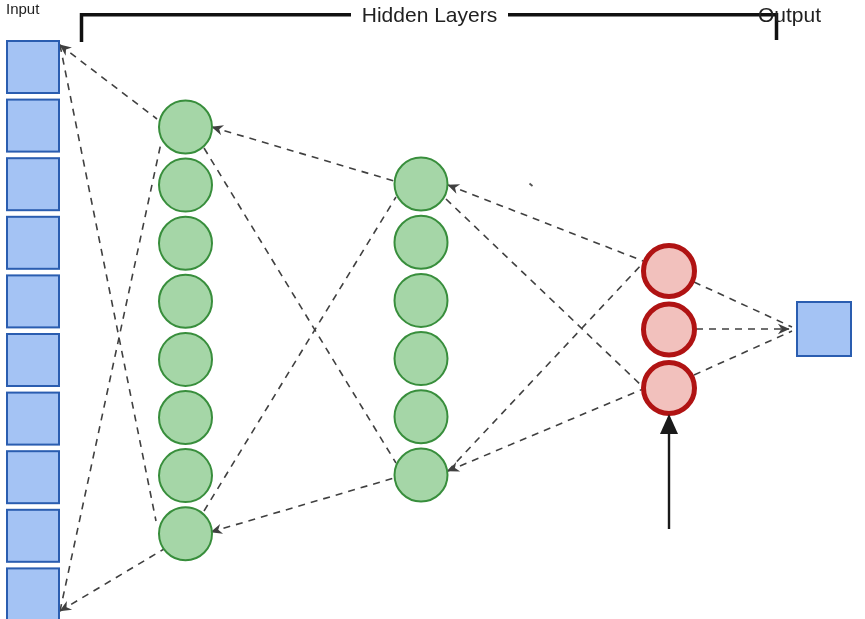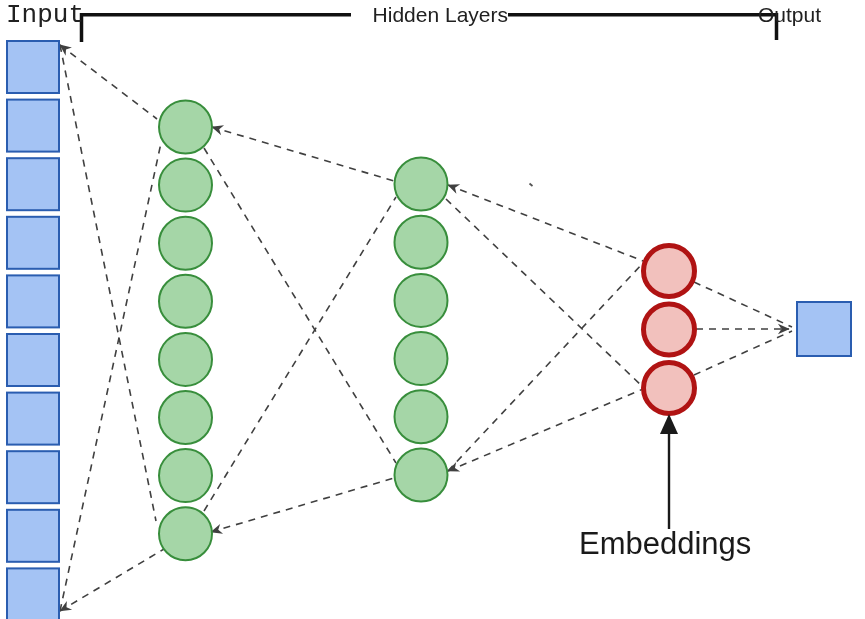--- a/index.html
+++ b/index.html
@@ -5,22 +5,22 @@
   html,body{margin:0;padding:0;background:#ffffff;}
   #canvas{
     position:relative;
     width:865px;height:619px;
     overflow:hidden;
     background:#ffffff;
     font-family:"Liberation Sans", sans-serif;
     color:#212121;
   }
   .lbl{position:absolute;white-space:nowrap;line-height:1.1;}
-  .lbl-input{left:6px;top:1px;font-size:26px;font-family:Liberation Mono, monospace;}
-  .lbl-hidden{left:351px;top:3px;width:157px;text-align:right;font-size:21px;}
+  .lbl-input{left:6px;top:1px;font-size:15px;}
+  .lbl-hidden{left:351px;top:3px;width:157px;text-align:center;font-size:21px;}
   .lbl-output{left:758px;top:3px;font-size:21px;}
   .lbl-embeddings{left:579px;top:527px;font-size:31px;color:#1a1a1a;}
   svg{position:absolute;left:0;top:0;}
 </style>
 </head>
 <body>
 
 <div id="canvas">
 
   <svg id="net" width="865" height="619" viewBox="0 0 865 619">
@@ -77,14 +77,13 @@
       <polygon points="669,414 660,434 678,434" fill="#1a1a1a"></polygon>
       <line x1="529.5" y1="183.5" x2="532.5" y2="186" stroke="#555555" stroke-width="1.8"></line>
     </svg>
 
   <div class="lbl lbl-input">Input</div>
 
   <div class="lbl lbl-hidden">Hidden Layers</div>
 
   <div class="lbl lbl-output">Output</div>
 
-  <div class="lbl lbl-embeddings">Embeddings</div>
 </div>
 
 </body></html>

